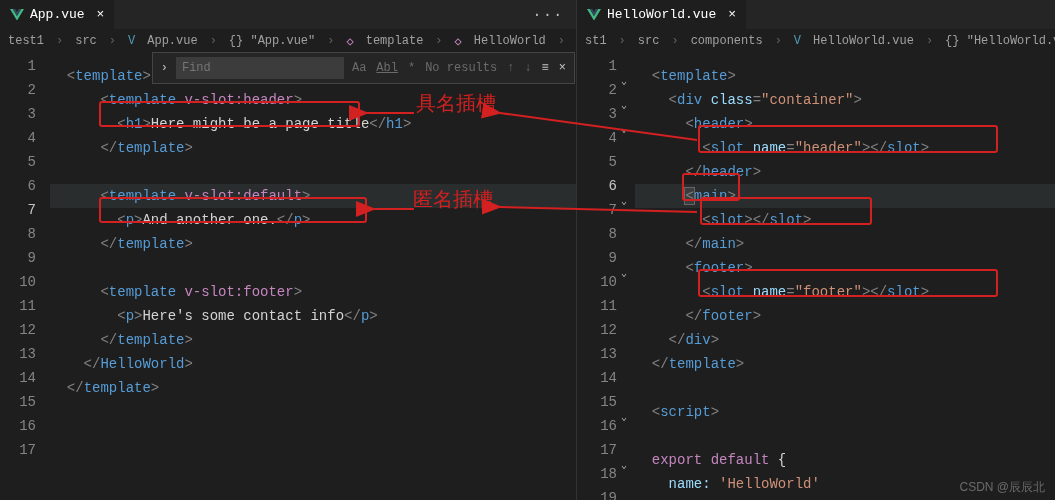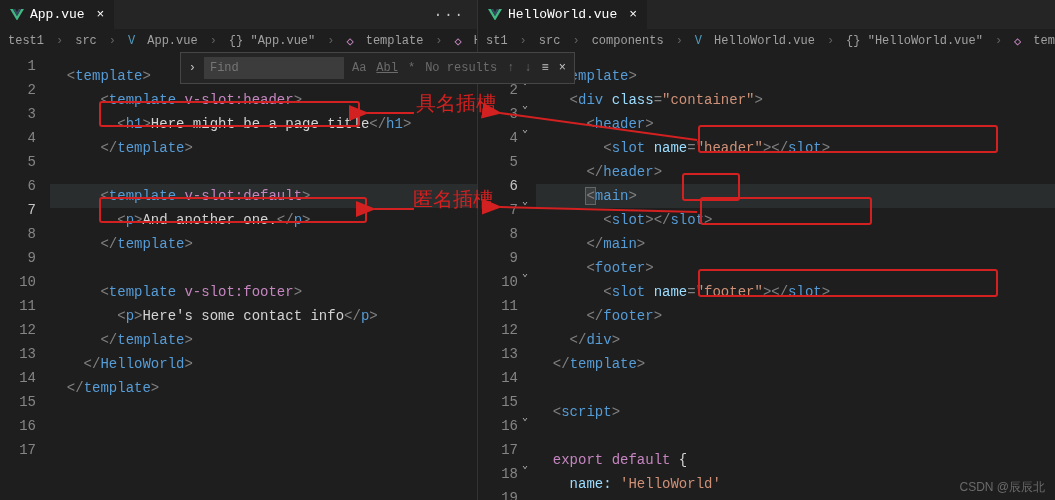--- a/index.html
+++ b/index.html
@@ -8,21 +8,21 @@
   background: #1e1e1e;
   color: #d4d4d4;
   font-size: 14px;
   width: 1055px;
   height: 500px;
   overflow: hidden;
   display: flex;
   position: relative;
 }
 .pane { display: flex; flex-direction: column; }
-.pane-left { width: 478px; border-right: 1px solid #333; }
+.pane-left { width: 577px; border-right: 1px solid #333; }
 .pane-right { flex: 1; }
 .tabbar {
   display: flex; align-items: center; background: #252526; height: 30px;
   border-bottom: 1px solid #1e1e1e;
 }
 .tab {
   display: flex; align-items: center; padding: 0 10px; height: 30px;
   background: #1e1e1e; color: #ffffff; font-size: 13px; gap: 6px;
 }
 .vue-logo {
@@ -38,21 +38,21 @@
 .bc-icon { color: #c586c0; }
 .bc-icon.blue { color: #519aba; }
 .find-bar {
   position: absolute; top: 52px; right: 480px;
   background: #252526; border: 1px solid #454545;
   display: flex; align-items: center; height: 32px; padding: 0 6px; gap: 6px;
   font-size: 12px; z-index: 10;
 }
 .find-input {
   background: #3c3c3c; border: none; color: #cccccc; padding: 4px 6px;
-  width: 140px; font-family: inherit; font-size: 12px;
+  width: 168px; font-family: inherit; font-size: 12px;
 }
 .find-btn { color: #c5c5c5; cursor: pointer; padding: 2px; }
 .find-btn.dim { color: #6b6b6b; }
 .editor {
   display: flex; flex: 1; overflow: hidden; line-height: 24px;
 }
 .gutter {
   width: 50px; text-align: right; padding-right: 14px; color: #858585;
   user-select: none; padding-top: 2px;
 }

